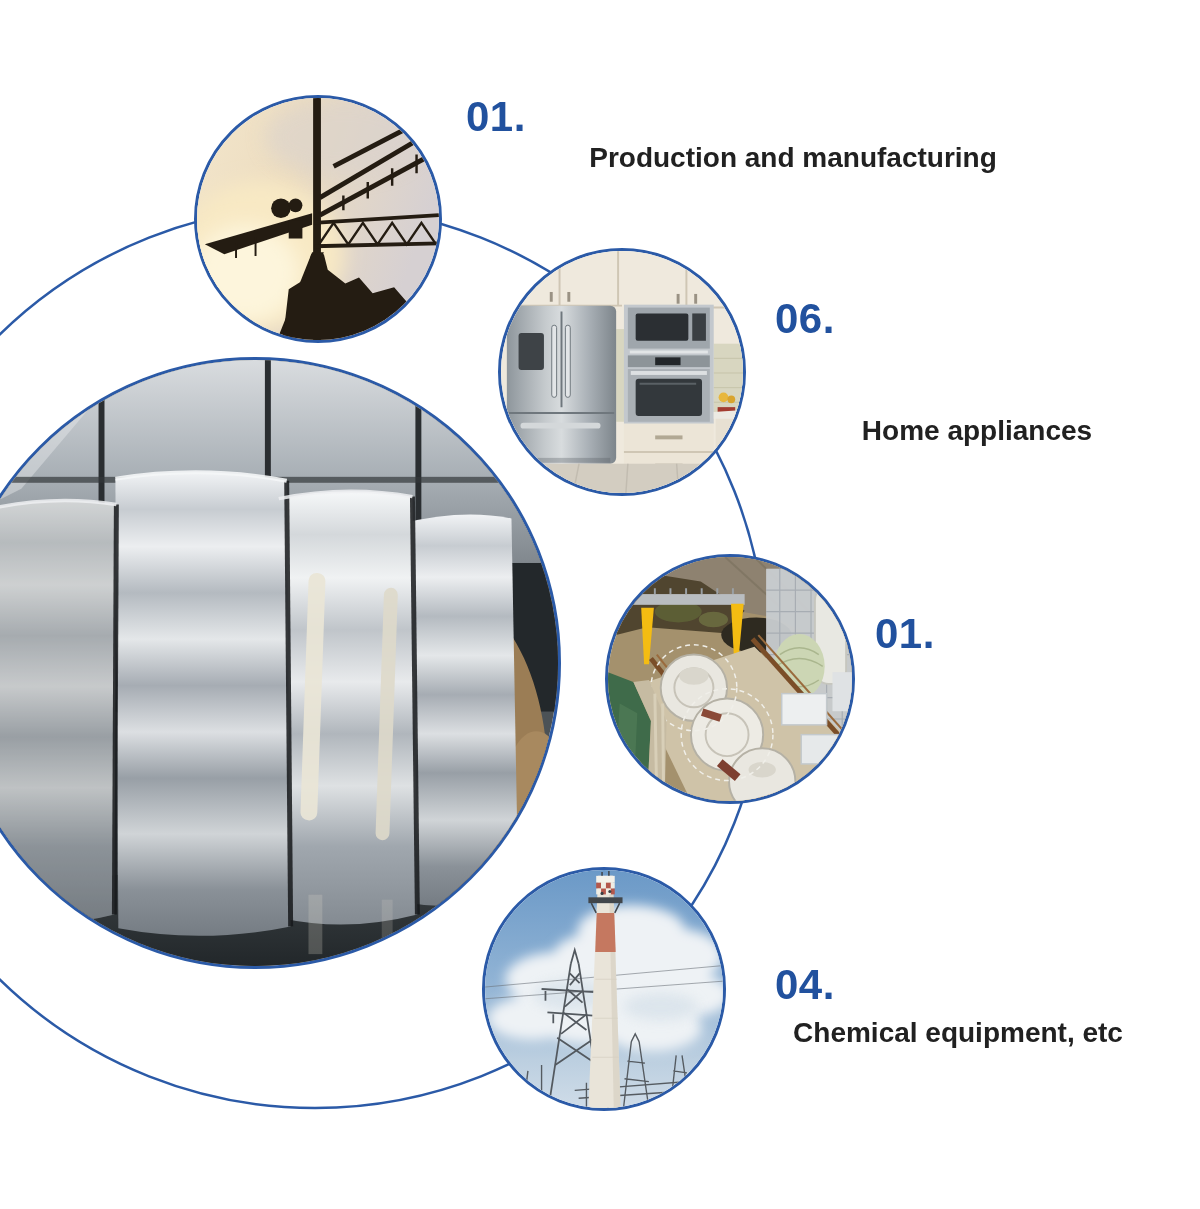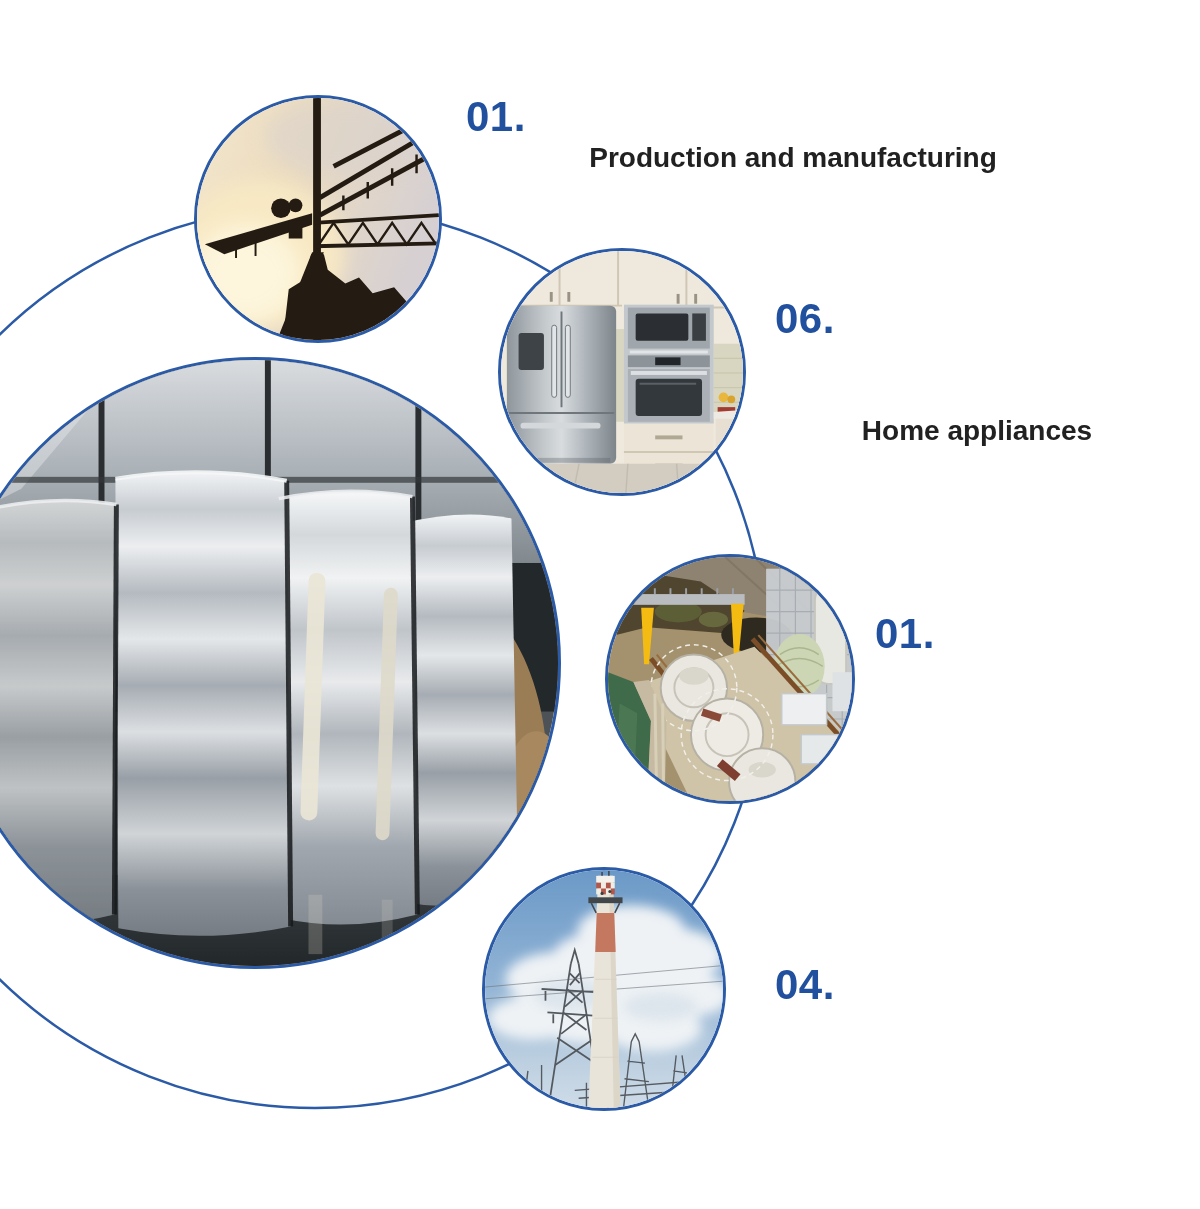--- a/index.html
+++ b/index.html
@@ -425,14 +425,15 @@
 
   <div class="num num1">01.</div>
   <div class="label label1">Production and manufacturing</div>
 
   <div class="num num2">06.</div>
   <div class="label label2">Home appliances</div>
 
   <div class="num num3">01.</div>
 
   <div class="num num4">04.</div>
+  <div class="label label4">Chemical equipment, etc</div>
 
 </div>
 
 </body></html>

